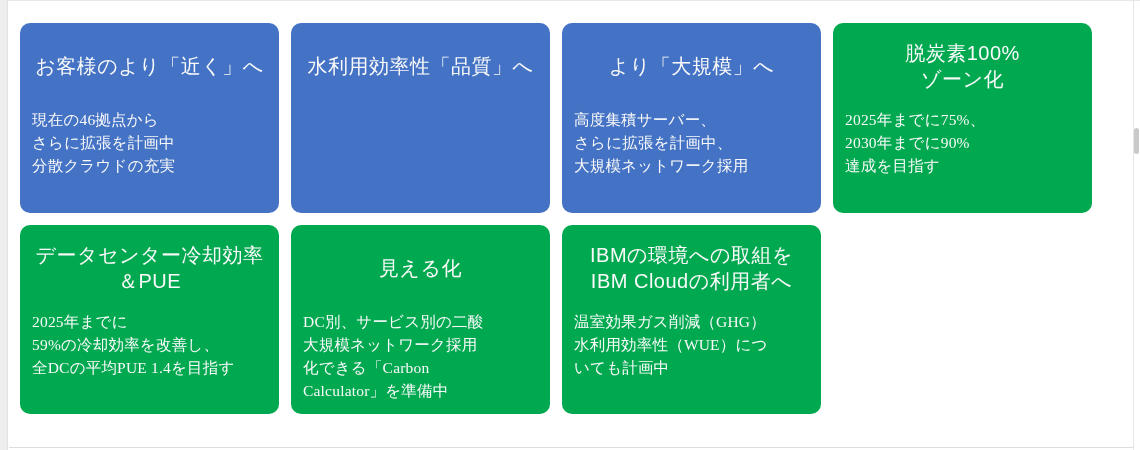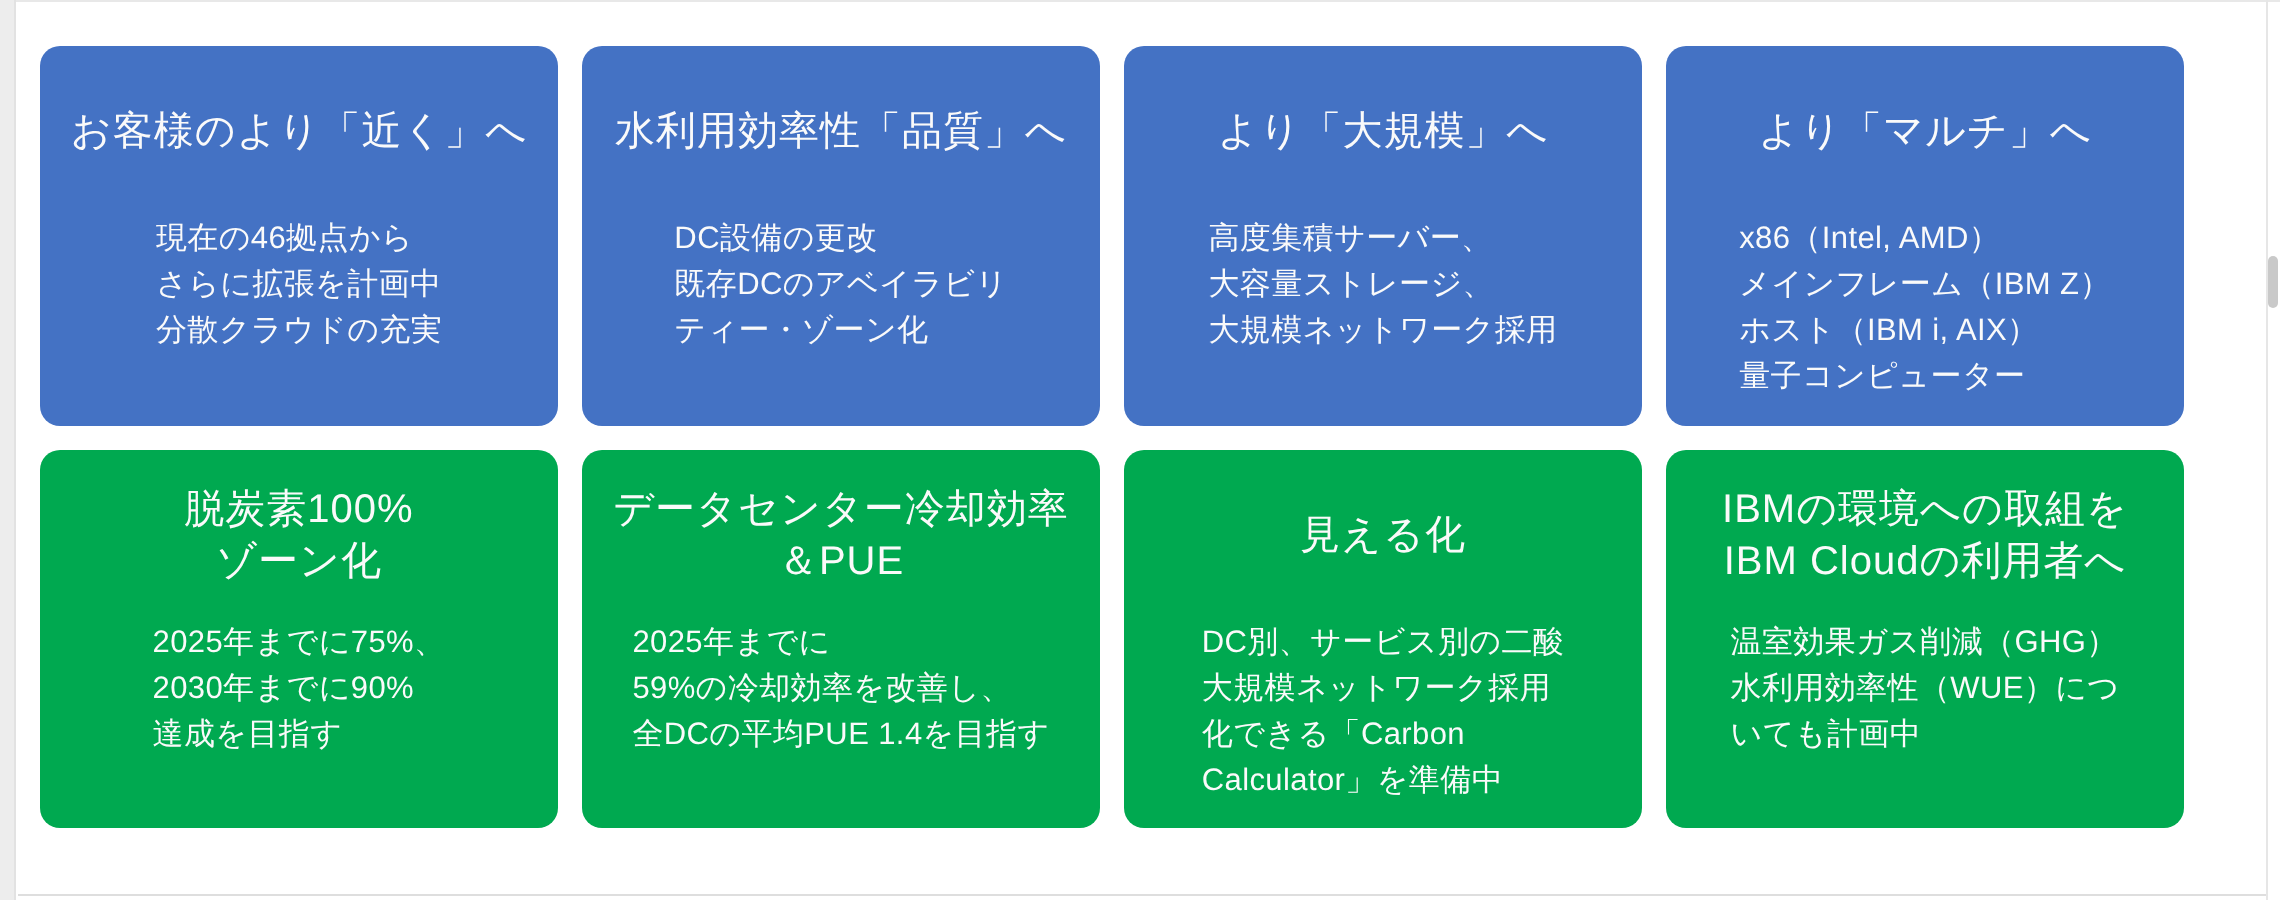--- a/index.html
+++ b/index.html
@@ -59,21 +59,21 @@
     min-height: 52px;
     display: flex; align-items: center; justify-content: center;
     text-align: center;
     font-size: 20px;
     line-height: 26px;
     letter-spacing: 0.5px;
     white-space: pre-line;
   }
   .card-body {
     margin-top: 16px;
-    display: flex; justify-content: center;
+    display: flex;  font-family: Liberation Serif, serif;
   }
   .card-body-text {
     text-align: left;
     font-size: 15.5px;
     line-height: 23px;
     letter-spacing: 0.2px;
     white-space: pre-line;
   }
 </style>
 </head>
@@ -93,45 +93,31 @@
       <div class="card-title">お客様のより「近く」へ</div>
       <div class="card-body">
           <div class="card-body-text">現在の46拠点から
 さらに拡張を計画中
 分散クラウドの充実</div>
         </div>
     </div>
 
     <div class="card blue">
       <div class="card-title">水利用効率性「品質」へ</div>
-      <div class="card-body">
-          <div class="card-body-text">DC設備の更改
-既存DCのアベイラビリ
-ティー・ゾーン化</div>
-        </div>
     </div>
 
     <div class="card blue">
       <div class="card-title">より「大規模」へ</div>
       <div class="card-body">
           <div class="card-body-text">高度集積サーバー、
-大容量ストレージ、
+さらに拡張を計画中、
 大規模ネットワーク採用</div>
         </div>
     </div>
 
-    <div class="card blue">
-      <div class="card-title">より「マルチ」へ</div>
-      <div class="card-body">
-          <div class="card-body-text">x86（Intel, AMD）
-メインフレーム（IBM Z）
-ホスト（IBM i, AIX）
-量子コンピューター</div>
-        </div>
-    </div>
 
     <div class="card green">
       <div class="card-title">脱炭素100%
 ゾーン化</div>
       <div class="card-body">
           <div class="card-body-text">2025年までに75%、
 2030年までに90%
 達成を目指す</div>
         </div>
     </div>

